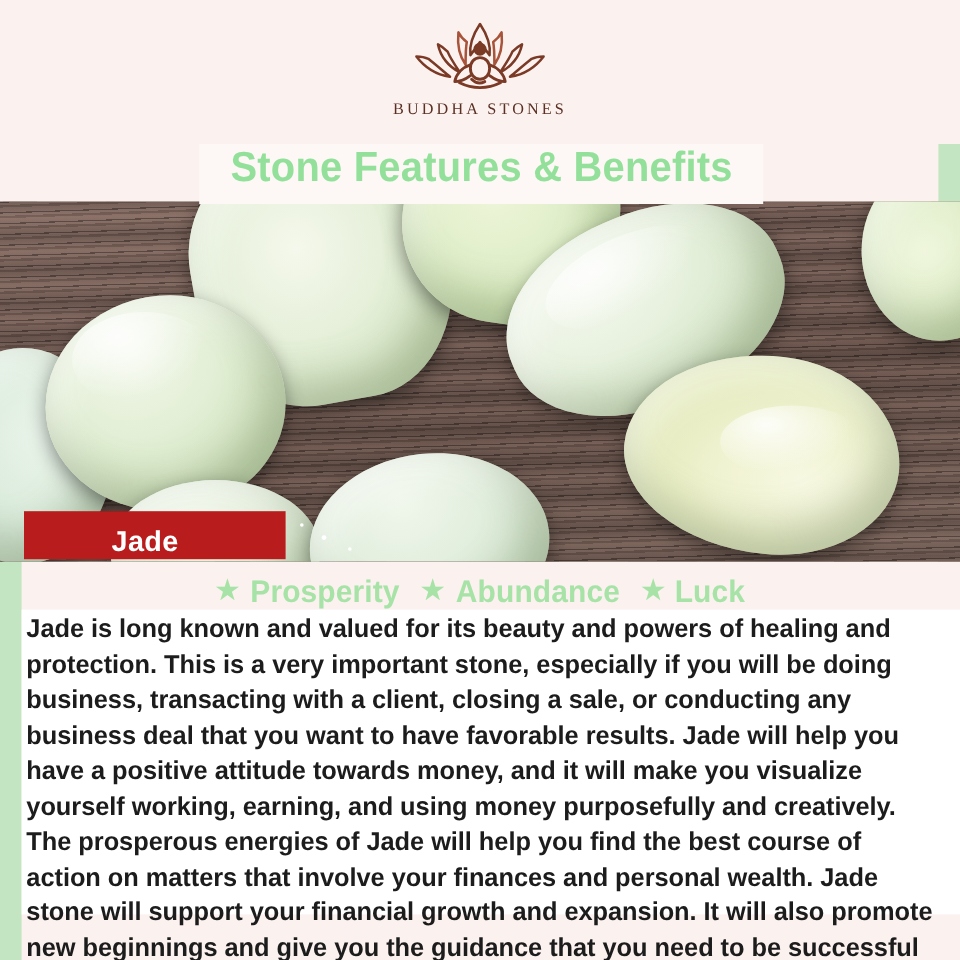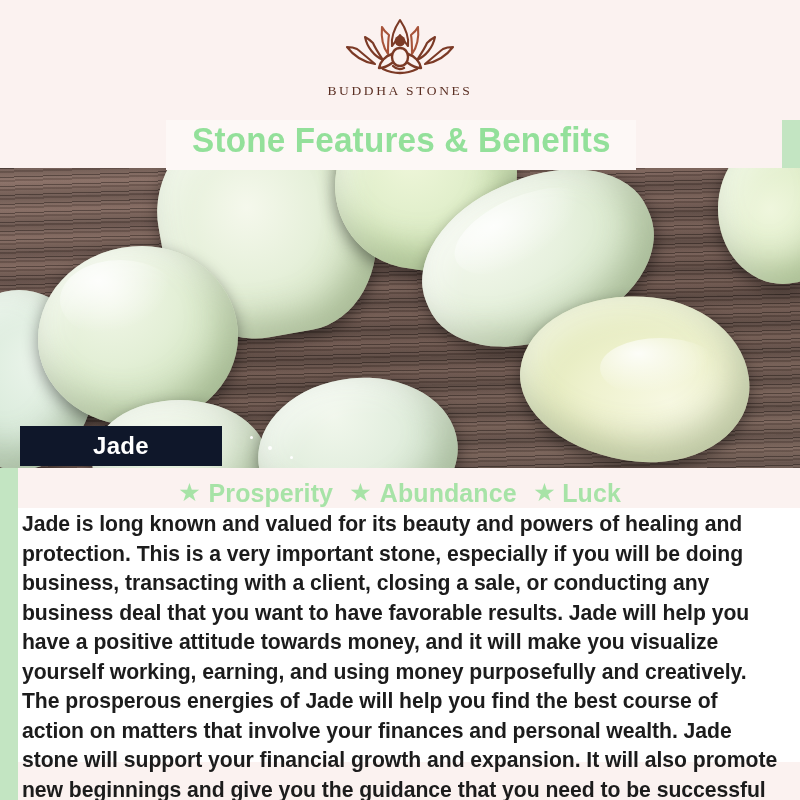--- a/index.html
+++ b/index.html
@@ -145,24 +145,24 @@
   }
   #stone-right-edge {
     left:718px; top:-34px; width:130px; height:150px;
     background:radial-gradient(ellipse at 40% 50%, #eff6dd 0%, #e2efcc 46%, #cde4b2 82%, #b9d79c 100%);
     border-radius:50%;
   }
   .spark { position:absolute; background:#ffffff; border-radius:50%; }
 
   
   #jade-band {
-    position:absolute; left:20px; top:426px; width:202px; height:40px;
-    background:#0f172a;
+    position:absolute; left:20px; top:426px; width:218px; height:40px;
+    background:#b91c1c;
     z-index:5;
-    display:flex; align-items:center;
+    display:flex; align-items:flex-end;
   }
   #jade-label {
     margin-left:73px;
     color:#ffffff;
     font-weight:bold;
     font-size:24px;
     letter-spacing:0.3px;
   }
 
   

